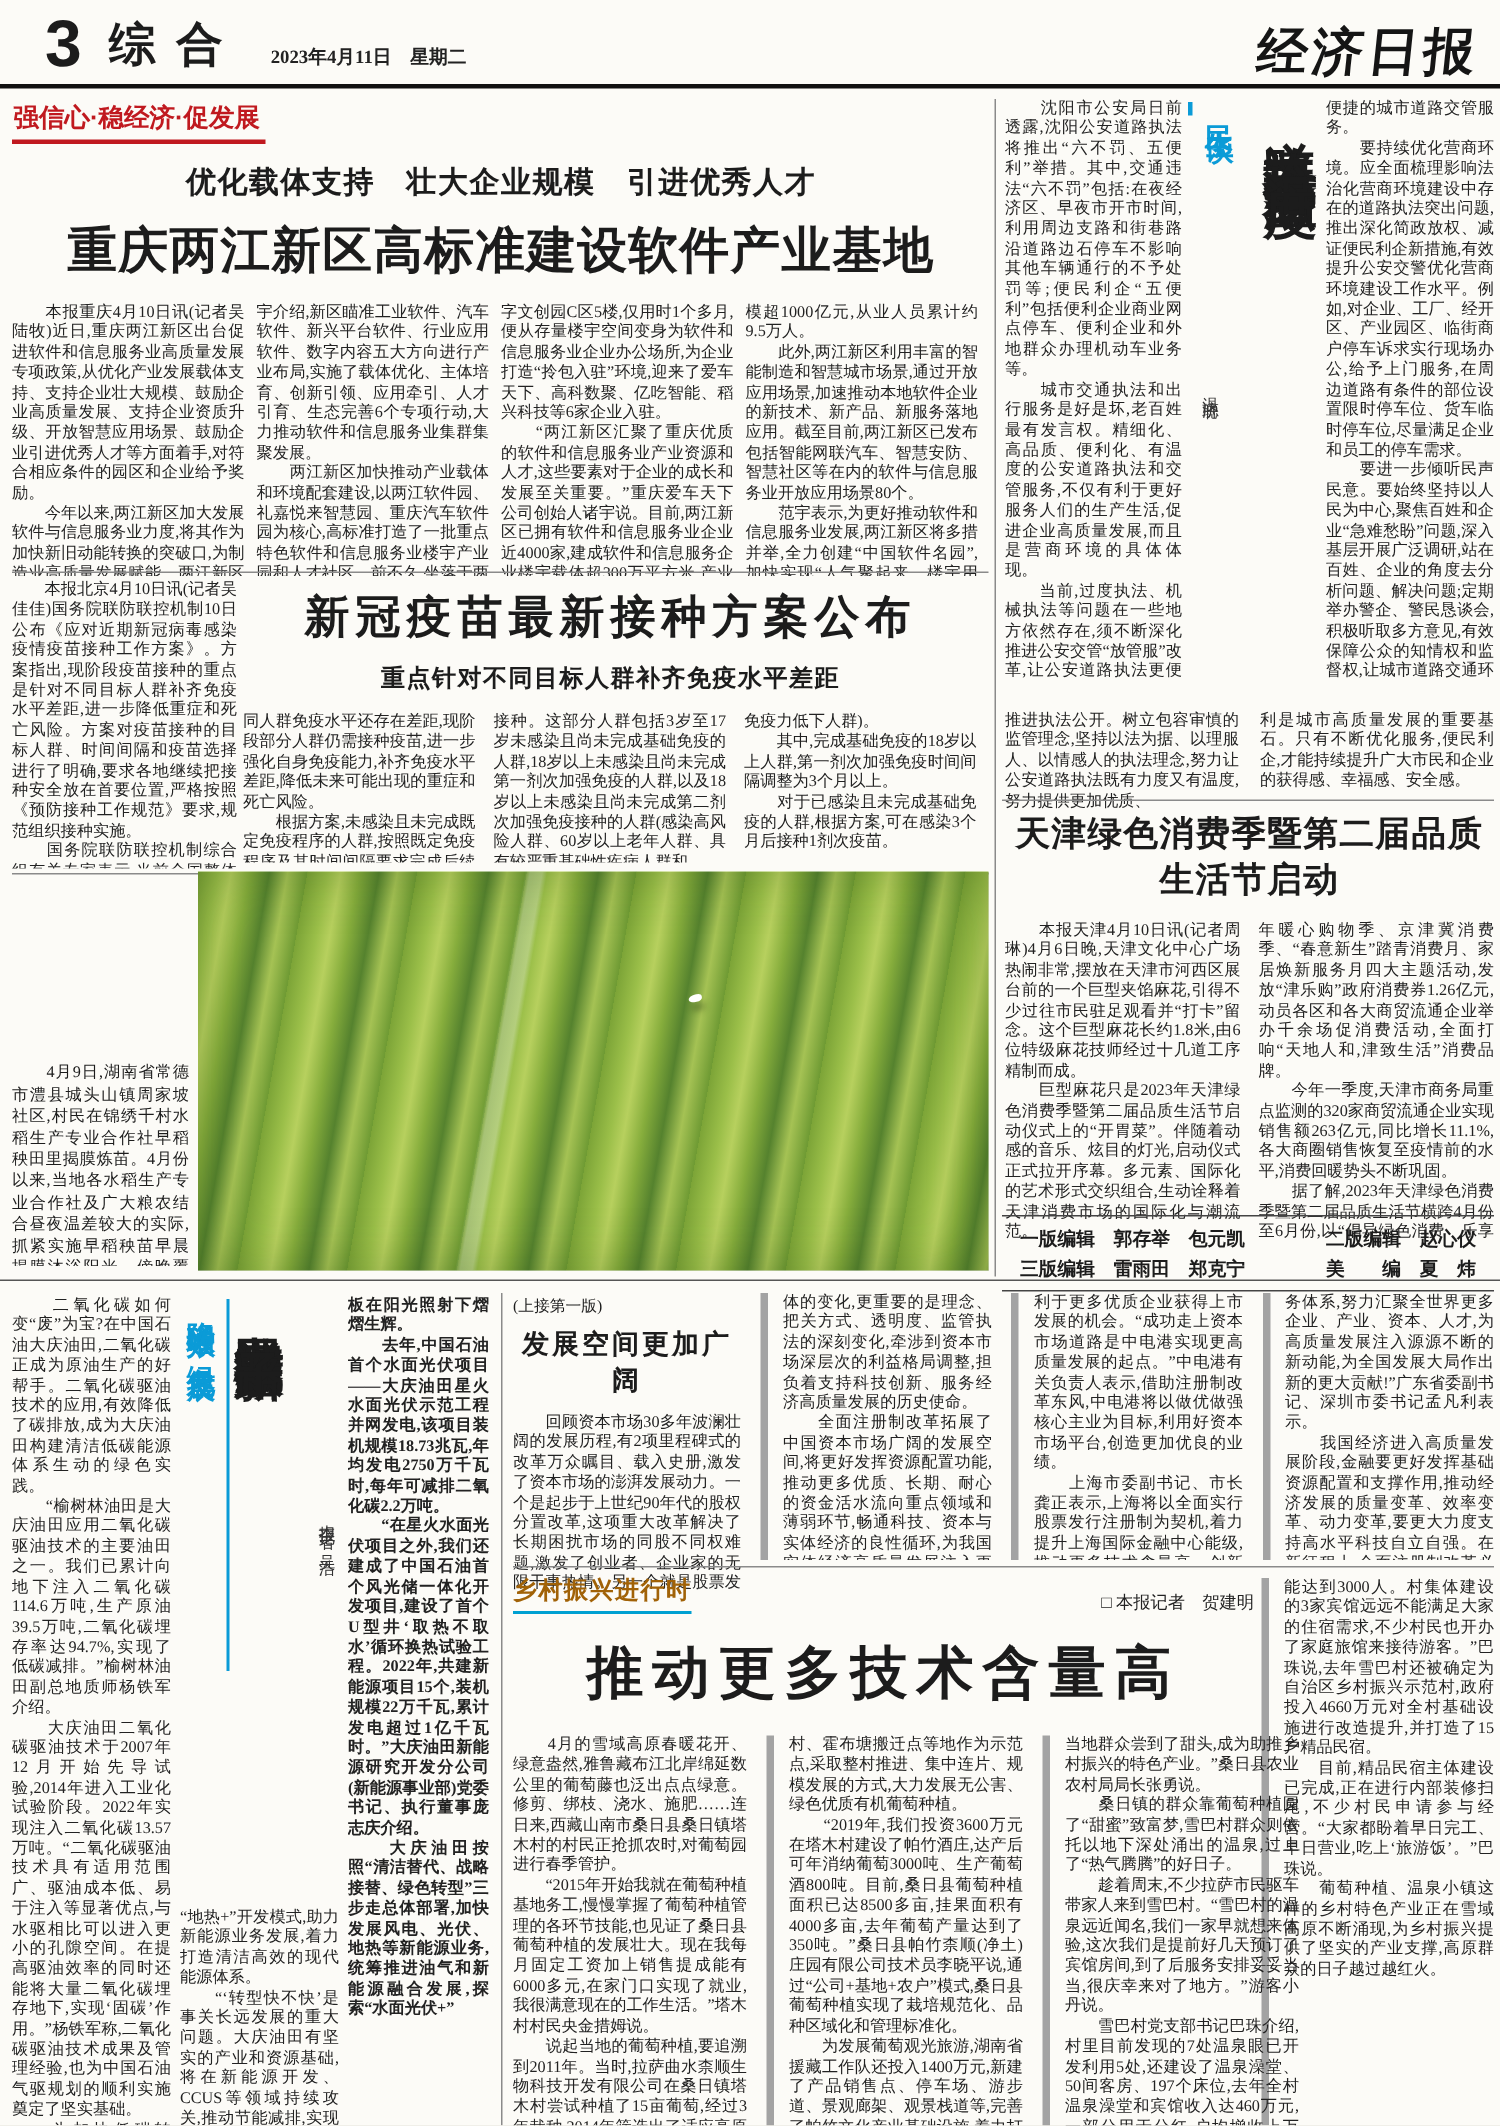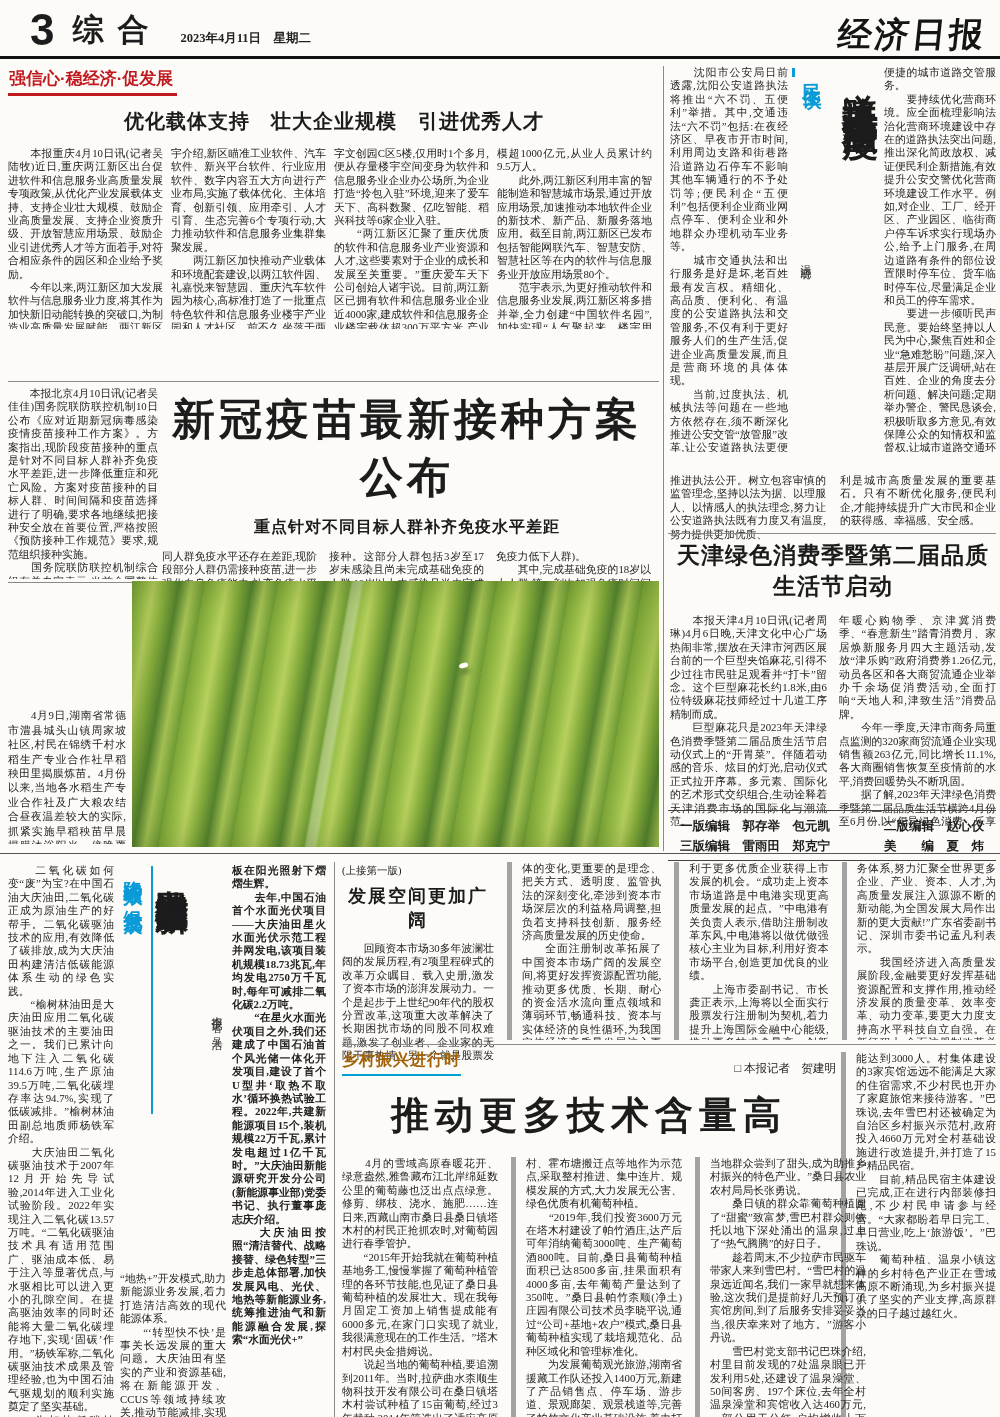--- a/index.html
+++ b/index.html
@@ -15,21 +15,21 @@
   .masthead{font-size:34px;font-weight:bold;letter-spacing:3px;transform:skewX(-6deg);color:#151515;}
   .header-rule{position:absolute;left:0;top:56px;width:1000px;height:3px;background:#111;}
   
   .banner{display:inline-block;font-family:"Liberation Sans",sans-serif;font-weight:bold;font-size:17px;
           color:#c0191f;border-bottom:3px solid #c0191f;padding:1px 4px 3px 1px;}
   .kicker1{text-align:center;font-weight:bold;font-size:20px;margin-top:12px;letter-spacing:1px;}
   .headline1{text-align:center;font-family:"Liberation Sans",sans-serif;font-weight:900;font-size:33px;letter-spacing:1px;margin-top:10px;}
   .colrow{display:flex;gap:8px;}
   .colrow .bt{flex:0 0 auto;}
   
-  .vacc-h1{text-align:center;font-weight:bold;font-size:43px;letter-spacing:4px;margin-top:4px;}
+  .vacc-h1{text-align:center;font-weight:bold;font-size:30px;letter-spacing:4px;margin-top:4px;}
   .vacc-h2{text-align:center;font-weight:bold;font-size:16px;margin-top:10px;letter-spacing:1px;}
   
   .photo{background:
      linear-gradient(100deg, rgba(255,255,255,0) 0 38%, rgba(255,255,255,.30) 38.6% 40%, rgba(255,255,255,0) 40.6%),
      repeating-linear-gradient(100deg,#7ca437 0px,#9bbf49 13px,#b7d05e 22px,#86ad3c 34px,#55822e 47px,#a5c254 59px,#6e9a33 72px);
      box-shadow:inset 0 0 40px rgba(30,60,10,.25);}
   .bird{position:absolute;left:62%;top:31%;width:9px;height:5px;background:#fff;border-radius:60% 40% 50% 50%;
         box-shadow:1px 6px 4px rgba(20,40,10,.35);transform:rotate(-12deg);}
   .caption{font-size:10.8px;line-height:14.4px;text-align:justify;white-space:pre-line;overflow:hidden;}
   
@@ -69,20 +69,21 @@
     <span class="pgdate" style="padding-bottom:5px;">
       <span>2023年4月11日</span>　<span>星期二</span>
     </span>
   </div>
   <div class="abs masthead" style="right:14px;top:12px;">经济日报</div>
   <div class="header-rule"></div>
 
   <div class="abs" style="left:8px;top:66px;width:652px;">
     <span class="banner">强信心·稳经济·促发展</span>
     <div class="kicker1">优化载体支持　壮大企业规模　引进优秀人才</div>
+    <div class="headline1">重庆两江新区高标准建设软件产业基地</div>
     <div class="colrow" style="margin-top:12px;height:182px;">
       <div class="bt" style="width:155px;height:182px;">　　本报重庆4月10日讯(记者吴陆牧)近日,重庆两江新区出台促进软件和信息服务业高质量发展专项政策,从优化产业发展载体支持、支持企业壮大规模、鼓励企业高质量发展、支持企业资质升级、开放智慧应用场景、鼓励企业引进优秀人才等方面着手,对符合相应条件的园区和企业给予奖励。
 　　今年以来,两江新区加大发展软件与信息服务业力度,将其作为加快新旧动能转换的突破口,为制造业高质量发展赋能。两江新区产业促进局局长范</div>
       <div class="bt" style="width:155px;height:182px;">宇介绍,新区瞄准工业软件、汽车软件、新兴平台软件、行业应用软件、数字内容五大方向进行产业布局,实施了载体优化、主体培育、创新引领、应用牵引、人才引育、生态完善6个专项行动,大力推动软件和信息服务业集群集聚发展。
 　　两江新区加快推动产业载体和环境配套建设,以两江软件园、礼嘉悦来智慧园、重庆汽车软件园为核心,高标准打造了一批重点特色软件和信息服务业楼宇产业园和人才社区。前不久,坐落于两江新区照母山下的海王星数</div>
       <div class="bt" style="width:155px;height:182px;">字文创园C区5楼,仅用时1个多月,便从存量楼宇空间变身为软件和信息服务业企业办公场所,为企业打造“拎包入驻”环境,迎来了爱车天下、高科数聚、亿吃智能、稻兴科技等6家企业入驻。
 　　“两江新区汇聚了重庆优质的软件和信息服务业产业资源和人才,这些要素对于企业的成长和发展至关重要。”重庆爱车天下公司创始人诸宇说。目前,两江新区已拥有软件和信息服务业企业近4000家,建成软件和信息服务企业楼宇载体超300万平方米,产业规</div>
       <div class="bt" style="width:155px;height:182px;">模超1000亿元,从业人员累计约9.5万人。
 　　此外,两江新区利用丰富的智能制造和智慧城市场景,通过开放应用场景,加速推动本地软件企业的新技术、新产品、新服务落地应用。截至目前,两江新区已发布包括智能网联汽车、智慧安防、智慧社区等在内的软件与信息服务业开放应用场景80个。
 　　范宇表示,为更好推动软件和信息服务业发展,两江新区将多措并举,全力创建“中国软件名园”,加快实现“人气聚起来、楼宇用起来、产业兴起来”。</div>

